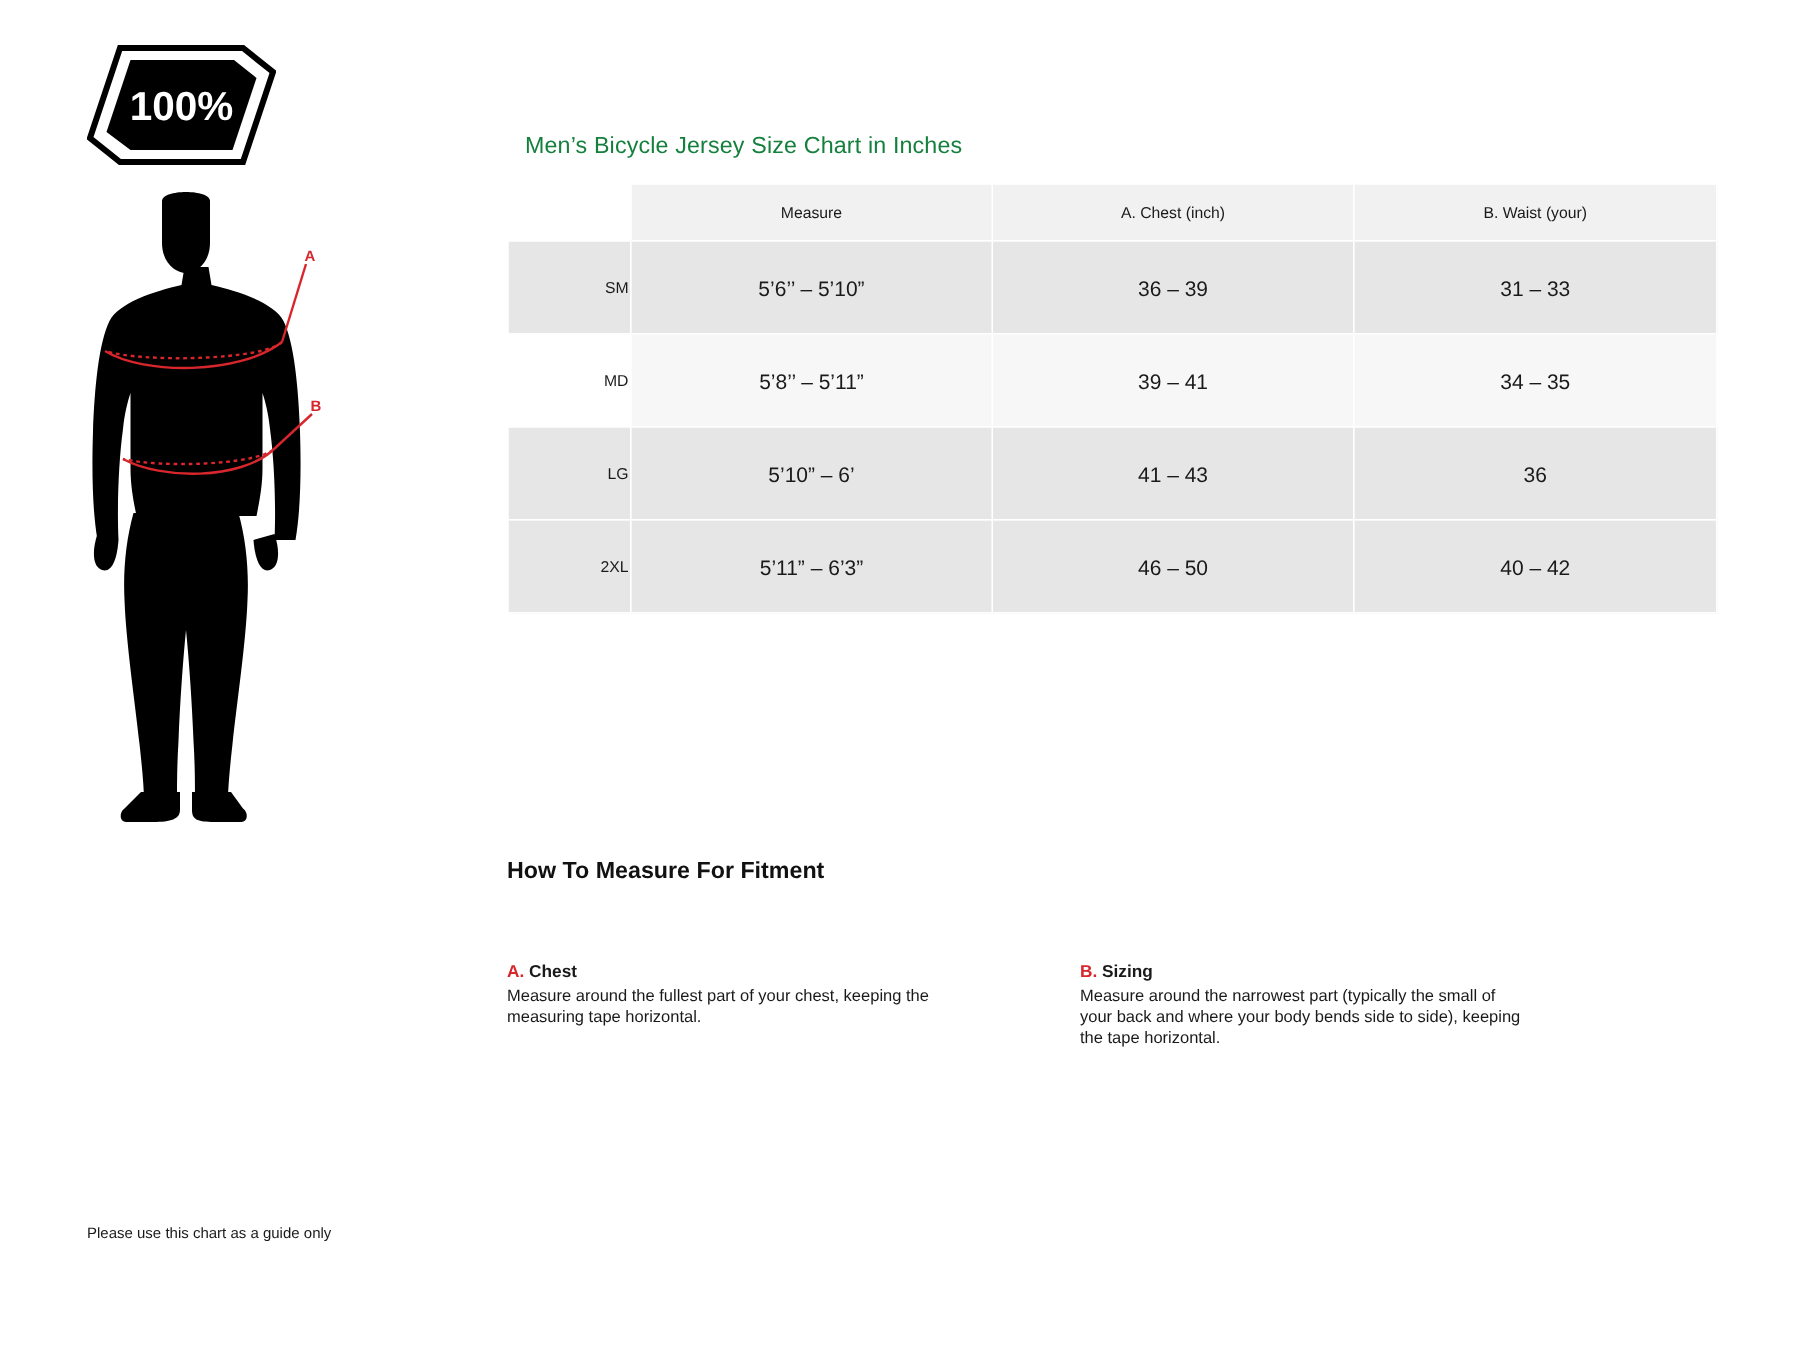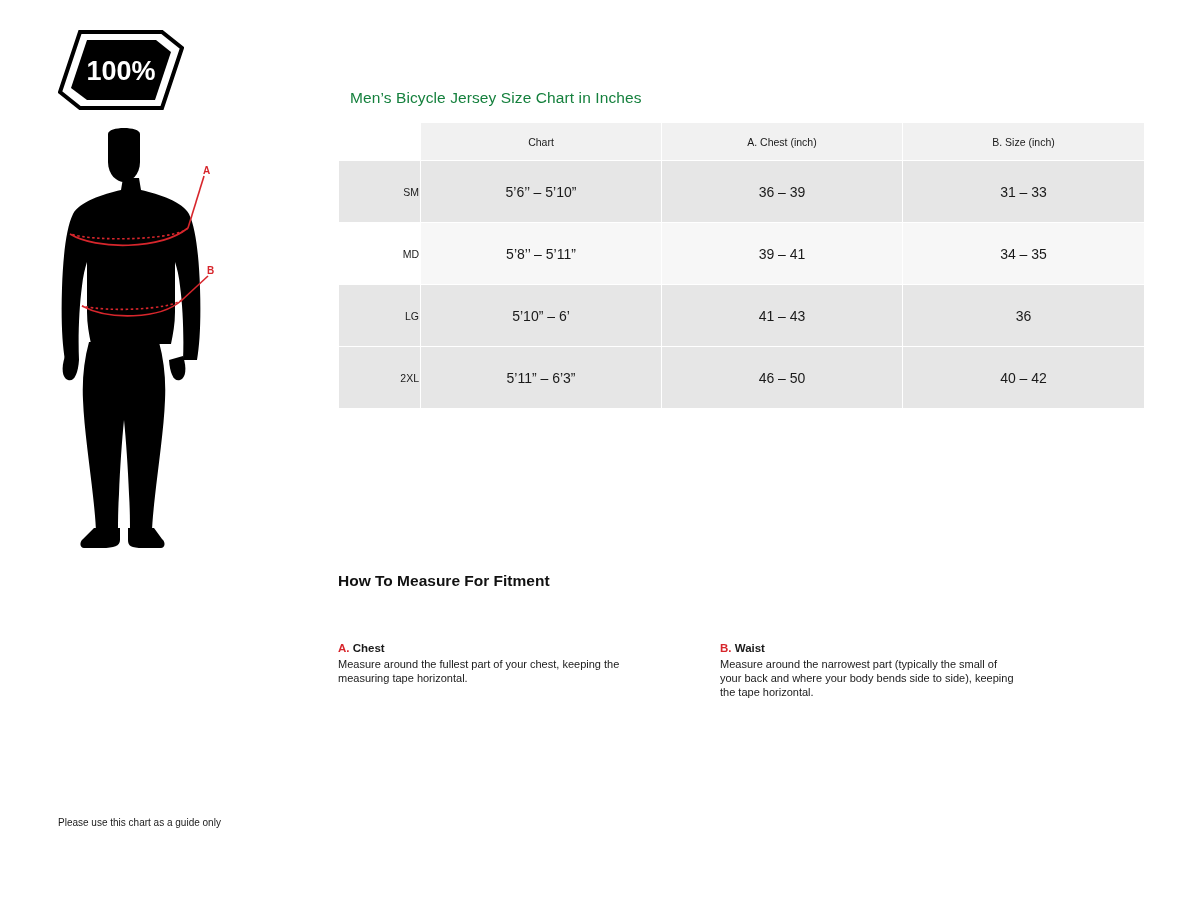--- a/index.html
+++ b/index.html
@@ -211,23 +211,23 @@
 <table class="size-table">
   <colgroup>
     <col class="c-size">
       <col class="c-height">
       <col class="c-chest">
       <col class="c-waist">
   </colgroup>
   <thead>
     <tr>
       <th class="corner"></th>
-      <th>Chart</th>
+      <th>Measure</th>
       <th>A. Chest (inch)</th>
-      <th>B. Size (inch)</th>
+      <th>B. Waist (your)</th>
     </tr>
   </thead>
   <tbody>
     <tr class="odd">
       <td class="size-cell">SM</td>
       <td class="val">5’6’’ – 5’10”</td>
       <td class="val">36 – 39</td>
       <td class="val">31 – 33</td>
     </tr>
     <tr class="even">
@@ -257,20 +257,20 @@
   <div class="m-title">
     <span class="letter">A.</span>
     <span>Chest</span>
   </div>
   <div class="m-body">Measure around the fullest part of your chest, keeping the measuring tape horizontal.</div>
 </div>
 
 <div class="measure-col col-b">
   <div class="m-title">
     <span class="letter">B.</span>
-    <span>Waist</span>
+    <span>Sizing</span>
   </div>
   <div class="m-body">Measure around the narrowest part (typically the small of your back and where your body bends side to side), keeping the tape horizontal.</div>
 </div>
 
 <div class="disclaimer">
   <div>Please use this chart as a guide only</div>
 </div>
 
 </body></html>

